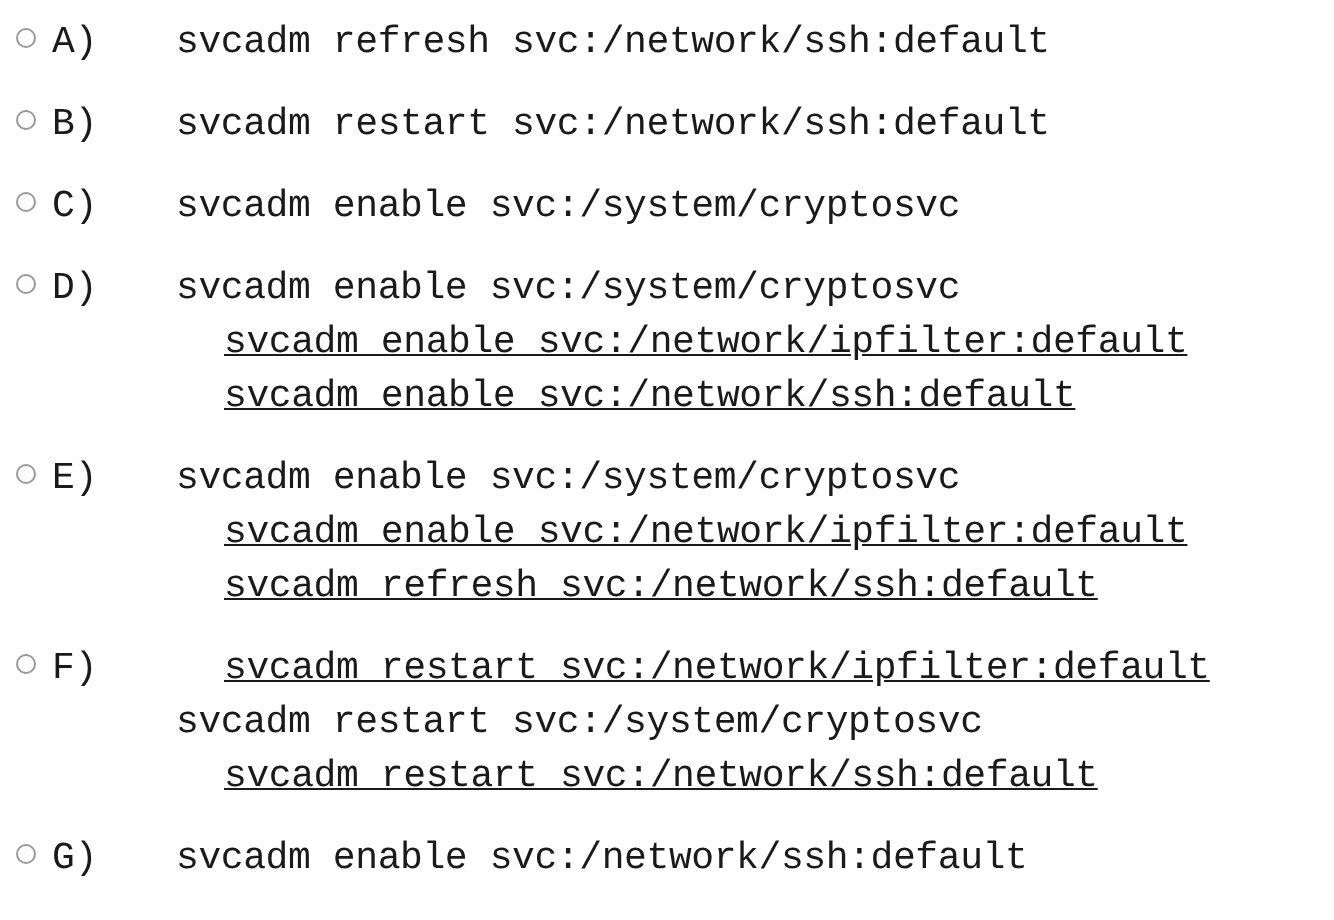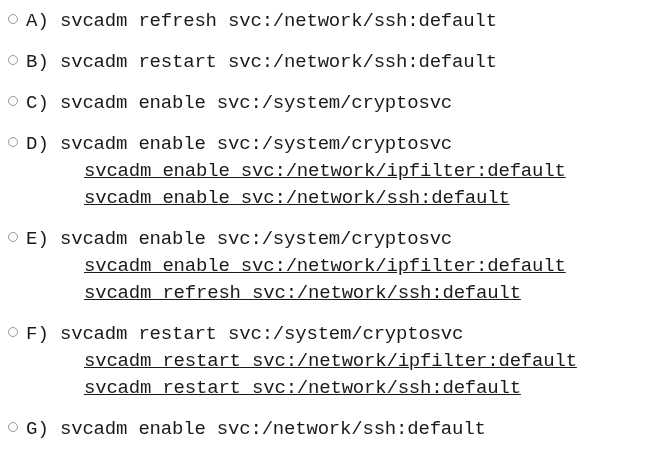--- a/index.html
+++ b/index.html
@@ -41,20 +41,21 @@
   .letter-cell {
     flex: 0 0 34px;
     font-family: "Liberation Mono", monospace;
     font-size: 19px;
     line-height: 27px;
     color: #1a1a1a;
     letter-spacing: 0px;
   }
   .lines-cell {
     flex: 1 1 auto;
+    margin-left: 28px;
   }
   .code-line {
     font-family: "Liberation Mono", monospace;
     font-size: 19px;
     line-height: 27px;
     white-space: pre;
     color: #1a1a1a;
     letter-spacing: -0.2px;
   }
   .code-line.indent {
@@ -120,22 +121,22 @@
       <div class="code-line indent">svcadm refresh svc:/network/ssh:default</div>
     </div>
   </div>
 
   <div class="option-row">
     <div class="radio-cell">
       <span class="radio"></span>
     </div>
     <div class="letter-cell">F)</div>
     <div class="lines-cell">
+      <div class="code-line indent">svcadm restart svc:/network/ipfilter:default</div>
       <div class="code-line">svcadm restart svc:/system/cryptosvc</div>
-      <div class="code-line indent">svcadm restart svc:/network/ipfilter:default</div>
       <div class="code-line indent">svcadm restart svc:/network/ssh:default</div>
     </div>
   </div>
 
   <div class="option-row">
     <div class="radio-cell">
       <span class="radio"></span>
     </div>
     <div class="letter-cell">G)</div>
     <div class="lines-cell">

